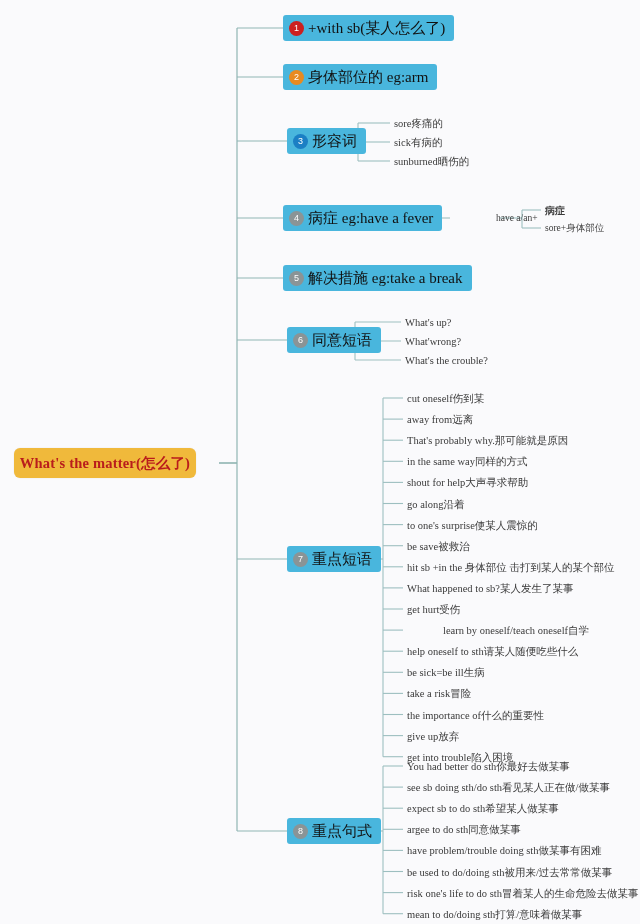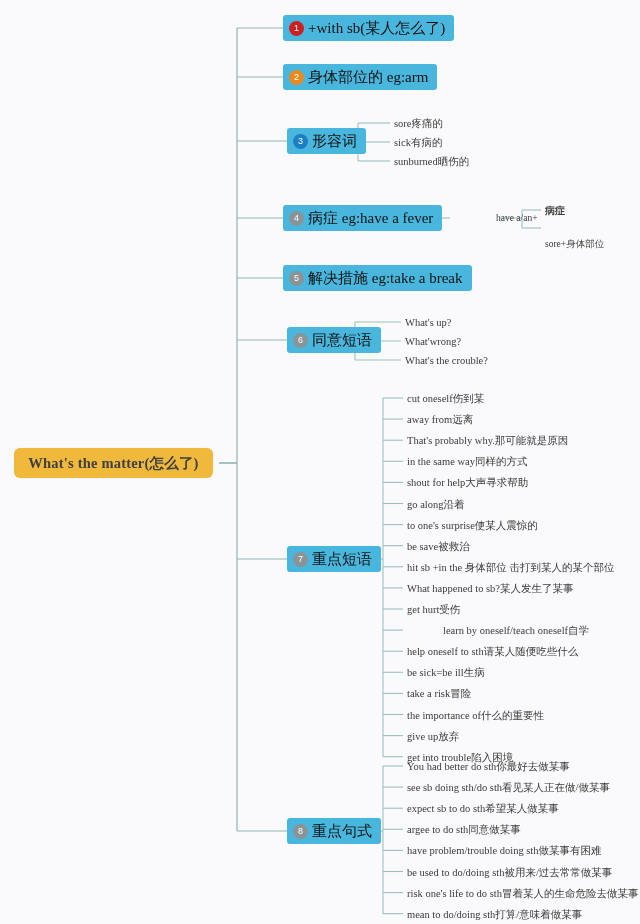--- a/index.html
+++ b/index.html
@@ -11,26 +11,26 @@
     overflow:hidden;
     color:#333;
   }
   #map{position:absolute;inset:0;}
   svg.wires{position:absolute;left:0;top:0;width:640px;height:924px;pointer-events:none;}
 
   
   .root{
     position:absolute;
     left:14px;top:448px;
-    width:199px;height:30px;
+    width:182px;height:30px;
     background:#f0b93b;
     border-radius:6px;
     display:flex;align-items:center;justify-content:center;
     font-weight:bold;font-size:14.5px;
-    color:#404040;
+    color:#b91c1c;
     letter-spacing:.2px;
     box-shadow:0 0 0 .5px rgba(0,0,0,.04);
   }
 
   
   .node{
     position:absolute;
     height:26px;
     background:#49b6dd;
     border-radius:3px;
@@ -53,21 +53,21 @@
 
   
   .leaf{
     position:absolute;
     font-size:10.5px;
     line-height:1;
     color:#3a3a3a;
     white-space:nowrap;
     font-family:"Liberation Serif","DejaVu Serif",serif;
   }
-  .leaf.small{font-size:9.5px;margin-top:16px;}
+  .leaf.small{font-size:9.5px;}
   .leaf.bold{font-weight:bold;font-size:10px;}
   .mid{
     position:absolute;
     font-size:9.5px;color:#3a3a3a;white-space:nowrap;line-height:1;padding-left:44px;
   }
 </style>
 </head>
 <body>
 
 <div id="map">

